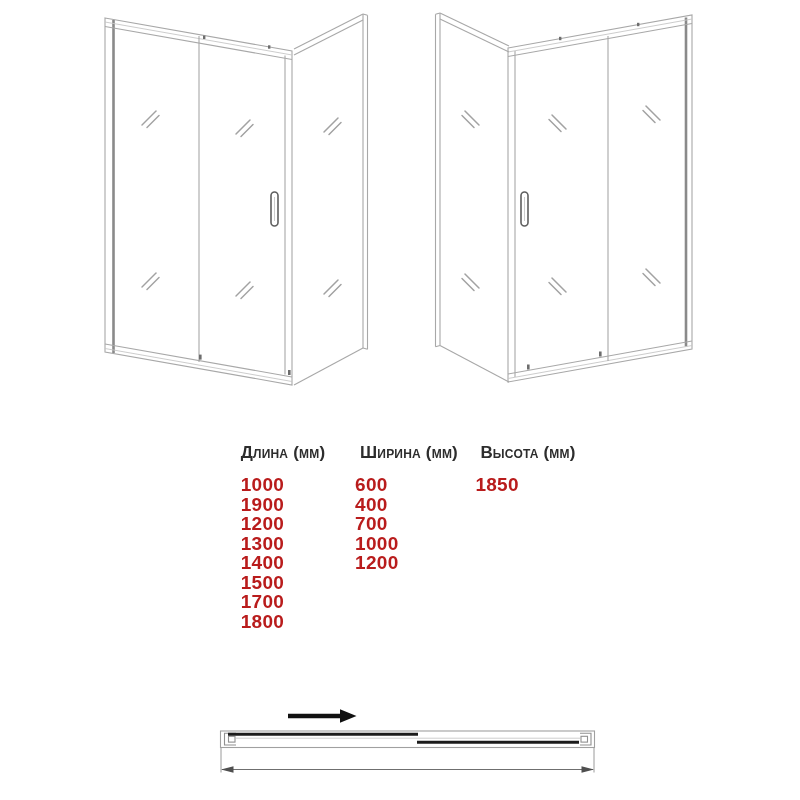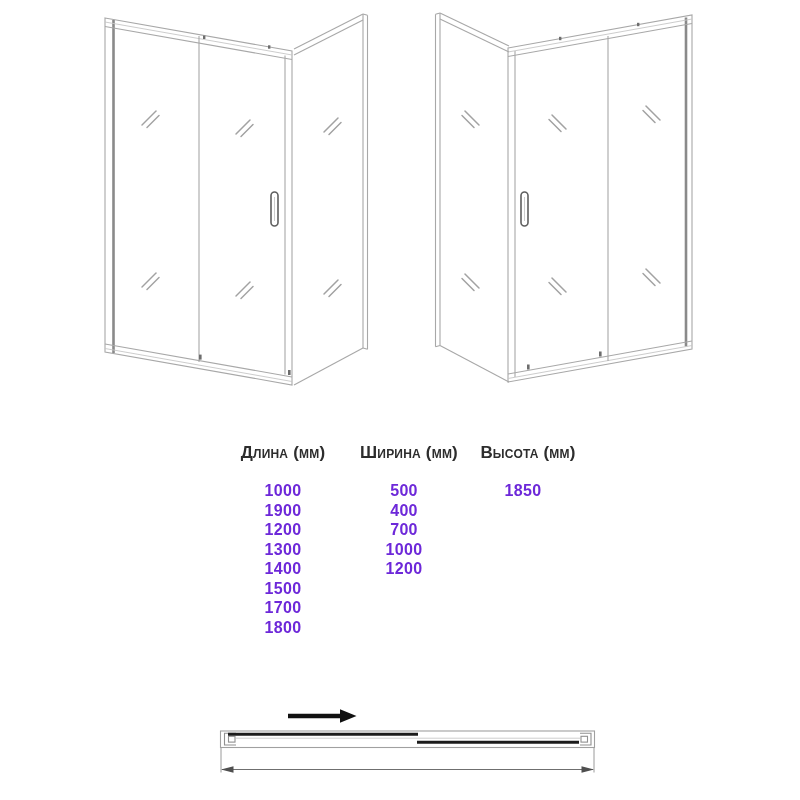--- a/index.html
+++ b/index.html
@@ -5,27 +5,27 @@
   * { margin:0; padding:0; box-sizing:border-box; }
   html,body { background:#ffffff; }
   body { font-family:"Liberation Sans","DejaVu Sans",sans-serif; }
   .canvas{
     position:relative; width:800px; height:800px; background:#ffffff;
     margin:0 auto; overflow:hidden;
   }
   .artwork{ position:absolute; left:0; top:0; width:800px; height:800px; }
 
   
-  .col{ position:absolute; text-align:center; transform:translateX(-50%); color:#2d2d2d; }
+  .col{ position:absolute; text-align:left; transform:translateX(-50%); color:#2d2d2d; }
   .col-header{
     font-size:17px; font-weight:600; font-variant:small-caps;
     letter-spacing:0.2px; color:#2d2d2d; white-space:nowrap;
   }
-  .col-values{ margin-top:18px; font-size:16px; font-weight:600;
-    letter-spacing:0.3px; line-height:19.5px; color:#6d28d9; }
+  .col-values{ margin-top:12px; font-size:19px; font-weight:600;
+    letter-spacing:0.3px; line-height:19.5px; color:#b91c1c; }
 
   
   .len-line{
     position:absolute; transform:translateX(-50%); white-space:nowrap;
     font-size:17px; font-weight:600; letter-spacing:-0.2px; color:#2d2d2d;
   }
   .len-line-1{ left:418px; top:754px; background:#ffffff; padding:0 5px; }
   .len-line-2{ left:418px; top:773px; }
 </style>
 </head>
@@ -180,21 +180,21 @@
         <div>1400</div>
         <div>1500</div>
         <div>1700</div>
         <div>1800</div>
       </div>
     </div>
 
     <div class="col" style="left:409px; top:443px;">
       <div class="col-header">Ширина (мм)</div>
       <div class="col-values" style="transform:translateX(-5px);">
-        <div>500</div>
+        <div>600</div>
         <div>400</div>
         <div>700</div>
         <div>1000</div>
         <div>1200</div>
       </div>
     </div>
 
     <div class="col" style="left:528px; top:443px;">
       <div class="col-header">Высота (мм)</div>
       <div class="col-values" style="transform:translateX(-5px);">

